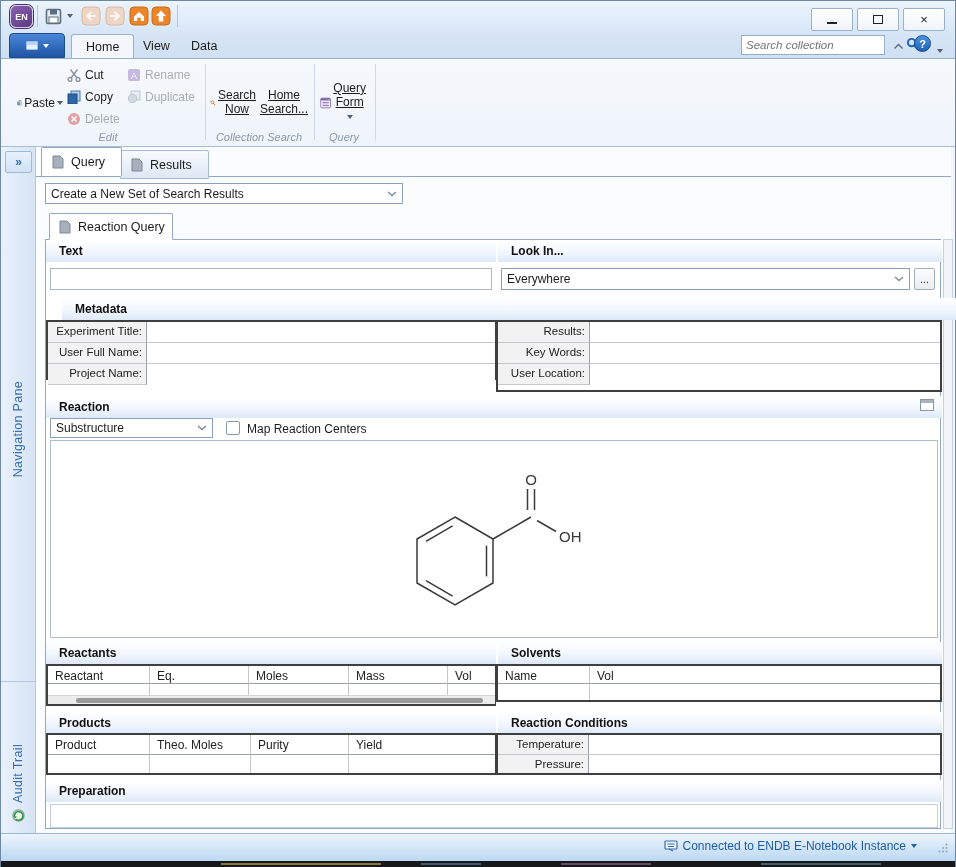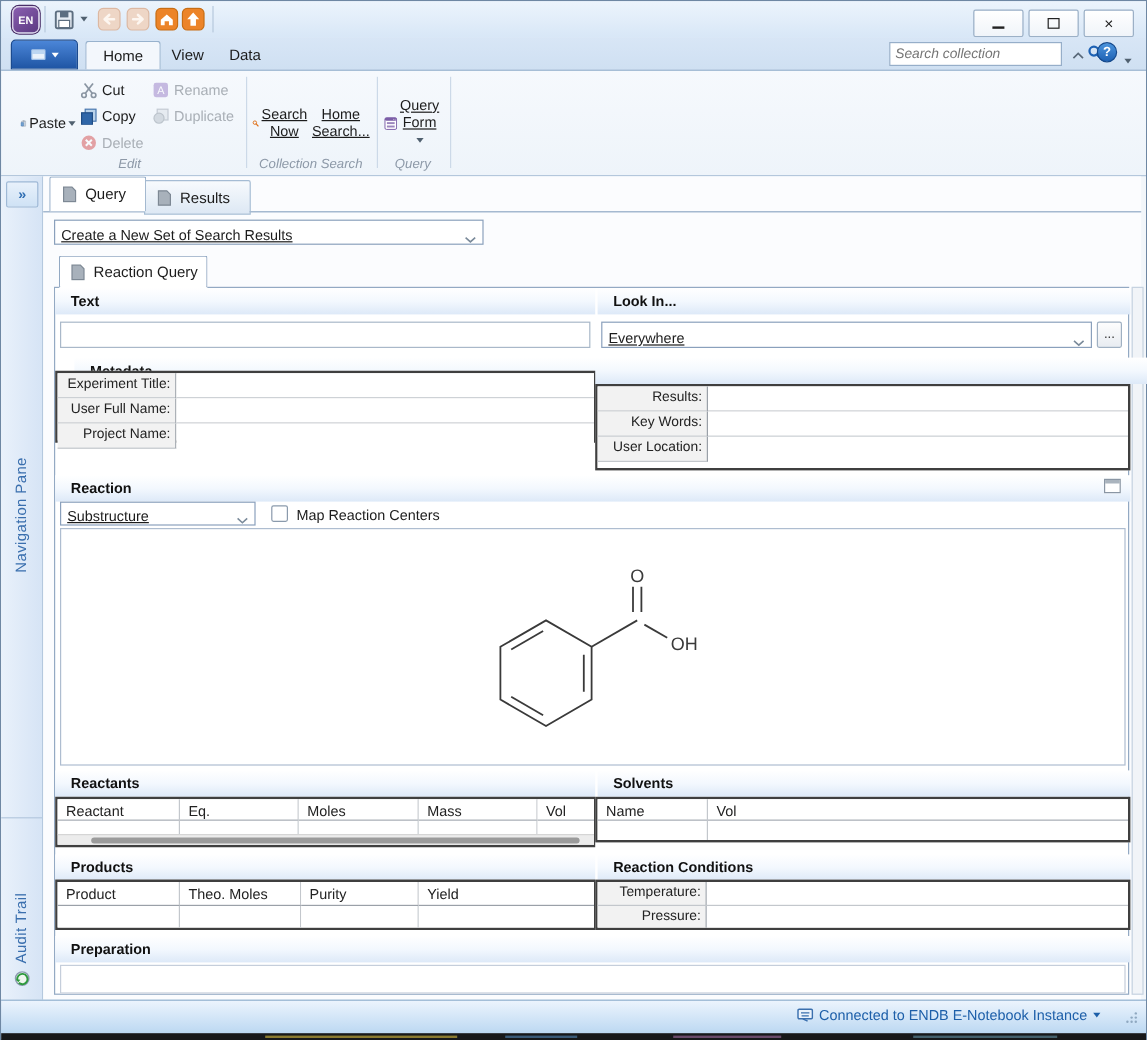--- a/index.html
+++ b/index.html
@@ -49,21 +49,21 @@
   .vtext { writing-mode:vertical-rl; transform:rotate(180deg); color:#3a6fae; font-size:12.5px; letter-spacing:.3px; }
   .nav-sect { position:absolute; left:0; top:30px; width:34px; height:504px; display:flex; align-items:center; justify-content:center; }
   .audit-sect { position:absolute; left:0; top:534px; width:34px; height:152px; border-top:1px solid #b4c8de; display:flex; flex-direction:column; align-items:center; justify-content:flex-end; padding-bottom:10px; gap:5px; }
 
   .main { position:absolute; left:35px; top:0; width:915px; height:686px; background:#fbfcfe; }
   .doctab { position:absolute; height:29px; display:flex; align-items:center; gap:7px; padding:0 16px 0 10px; font-size:12.5px; }
   .doctab.active { top:0; background:#fff; border:1px solid #8fa9c5; border-bottom:none; border-radius:2px 2px 0 0; z-index:2; }
   .doctab.inactive { top:3px; background:linear-gradient(180deg,#f7fafd,#dde8f4); border:1px solid #a5bcd4; border-radius:2px 2px 0 0; }
   .tabs-underline { position:absolute; left:0; top:29px; width:915px; height:1px; background:#8fa9c5; }
 
-  .combo { background:#fff; border:1px solid #8aa0bc; display:flex; align-items:flex-end; font-size:12px; padding:0 5px; justify-content:space-between;text-decoration:underline; }
+  .combo { background:#fff; border:1px solid #8aa0bc; display:flex; align-items:center; font-size:12px; padding:0 5px; justify-content:space-between; }
   .results-combo { position:absolute; left:9px; top:36px; width:358px; height:21px; }
 
   .rq-tab { position:absolute; left:13px; top:66px; width:124px; height:27px; background:#fff; border:1px solid #93a9c3; border-bottom:1px solid #fff; border-radius:2px 2px 0 0; display:flex; align-items:center; gap:7px; padding-left:9px; font-size:12.5px; z-index:3; }
 
   .panel { position:absolute; left:9px; top:92px; width:896px; height:590px; background:#fff; border:1px solid #93a9c3; }
   .vscroll { position:absolute; left:907px; top:92px; width:10px; height:590px; background:#f1f4f8; border:1px solid #c6d2e0; }
 
   .sechdr { position:absolute; height:22px; background:linear-gradient(180deg,#ffffff 0%,#f3f8fe 50%,#dde9f8 100%); font-weight:bold; font-size:12px; padding:4px 0 0 13px; color:#111; }
   .field-input { position:absolute; background:#fff; border:1px solid #a9b8c9; font-family:inherit; font-size:12px; padding:0 4px; }
   .browse-btn { position:absolute; width:21px; height:22px; background:linear-gradient(180deg,#fdfdfd,#e8ecf1); border:1px solid #9fb0c2; border-radius:2px; font-size:11px; color:#333; }
@@ -322,21 +322,21 @@
         <input class="field-input" style="left: 4px; top: 28px; width: 442px; height: 22px;" value="">
         <div class="combo" style="position:absolute;left:455px;top:28px;width:409px;height:22px">
           <span>Everywhere</span>
           <svg width="10" height="6" viewBox="0 0 10 6">
               <polyline points="1,1 5,4.6 9,1" fill="none" stroke="#7a8a9a" stroke-width="1.3"></polyline>
             </svg>
         </div>
         <button class="browse-btn" style="left:868px;top:28px">...</button>
 
         <div class="sechdr" style="left:16px;top:58px;width:896px">Metadata</div>
-        <div class="dgrid" style="left:0;top:69px;width:450px;height:60px;grid-template-columns:99px 1fr;grid-template-rows:21px 21px 21px 1fr;border-right-width:1px">
+        <div class="dgrid" style="left:0;top:80px;width:450px;height:60px;grid-template-columns:99px 1fr;grid-template-rows:21px 21px 21px 1fr;border-right-width:1px">
           <div class="mlabel">Experiment Title:</div>
           <div class="mvalue"></div>
           <div class="mlabel">User Full Name:</div>
           <div class="mvalue"></div>
           <div class="mlabel">Project Name:</div>
           <div class="mvalue" style="border-bottom:none"></div>
           <div class="mfill"></div>
         </div>
         <div class="dgrid" style="left:450px;top:80px;width:446px;height:72px;grid-template-columns:92px 1fr;grid-template-rows:21px 21px 21px 1fr">
           <div class="mlabel">Results:</div>

